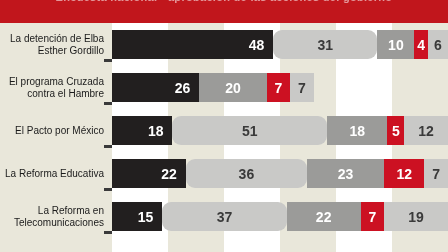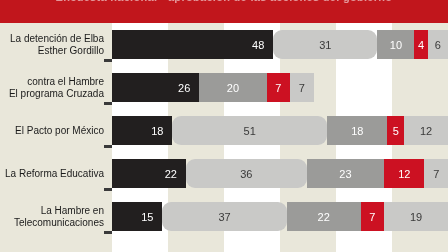--- a/index.html
+++ b/index.html
@@ -109,22 +109,22 @@
     width: 336px;
     height: 29px;
     display: flex;
     overflow: hidden;
   }
   .seg {
     height: 100%;
     display: flex;
     align-items: center;
     justify-content: center;
-    font-size: 11px;
-    font-weight: normal;
+    font-size: 14px;
+    font-weight: bold;
     box-sizing: border-box;
     overflow: hidden;
   }
   .seg-dark  { background: #221f1f; color: #ffffff; justify-content: flex-end; padding-right: 9px; }
   .seg-light { background: #c9c9c7; color: #3a3a3a; border-radius: 9px; }
   .seg-mid   { background: #9b9b99; color: #ffffff; }
   .seg-red   { background: #cc1122; color: #ffffff; }
   .seg-end   { background: #c9c9c7; color: #3a3a3a; }
 
   
@@ -167,22 +167,22 @@
         <div class="seg seg-light" style="width:31%">31</div>
         <div class="seg seg-mid" style="width:11%">10</div>
         <div class="seg seg-red" style="width:4%">4</div>
         <div class="seg seg-end" style="width:6%">6</div>
       </div>
       <div class="tick"></div>
     </div>
 
     <div class="row" style="top:43px;">
       <div class="row-label">
+        <span>El programa Cruzada</span>
         <span>contra el Hambre</span>
-        <span>El programa Cruzada</span>
       </div>
       <div class="bar">
         <div class="seg seg-dark" style="width:26%">26</div>
         <div class="seg seg-mid" style="width:20%">20</div>
         <div class="seg seg-red" style="width:7%">7</div>
         <div class="seg seg-end" style="width:7%">7</div>
       </div>
       <div class="tick"></div>
     </div>
 
@@ -209,21 +209,21 @@
         <div class="seg seg-light" style="width:36%">36</div>
         <div class="seg seg-mid" style="width:23%">23</div>
         <div class="seg seg-red" style="width:12%">12</div>
         <div class="seg seg-end" style="width:7%">7</div>
       </div>
       <div class="tick"></div>
     </div>
 
     <div class="row" style="top:172px;">
       <div class="row-label">
-        <span>La Hambre en</span>
+        <span>La Reforma en</span>
         <span>Telecomunicaciones</span>
       </div>
       <div class="bar">
         <div class="seg seg-dark" style="width:15%">15</div>
         <div class="seg seg-light" style="width:37%">37</div>
         <div class="seg seg-mid" style="width:22%">22</div>
         <div class="seg seg-red" style="width:7%">7</div>
         <div class="seg seg-end" style="width:19%">19</div>
       </div>
       <div class="tick"></div>

